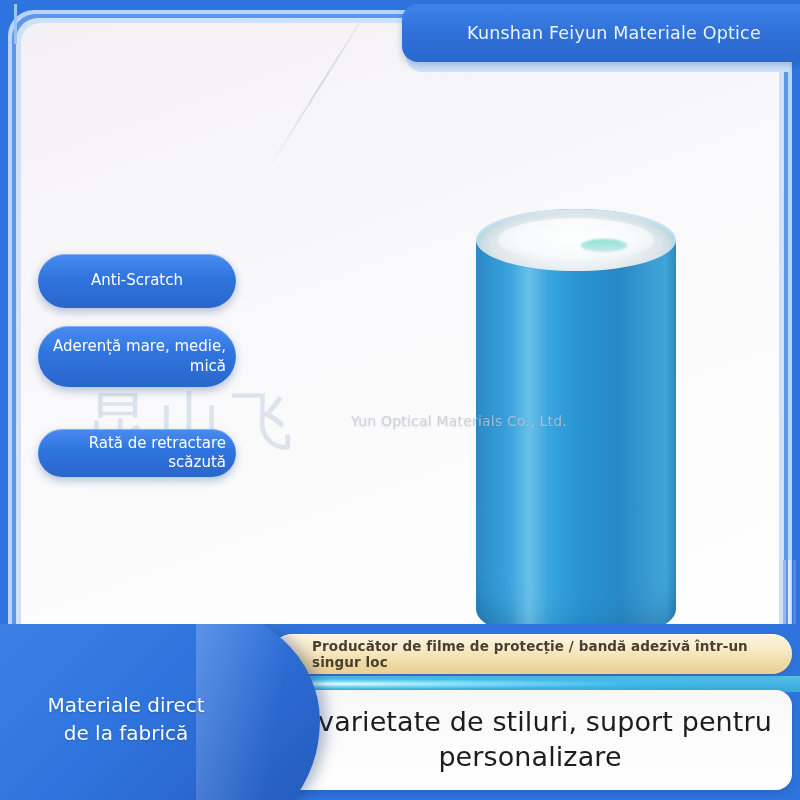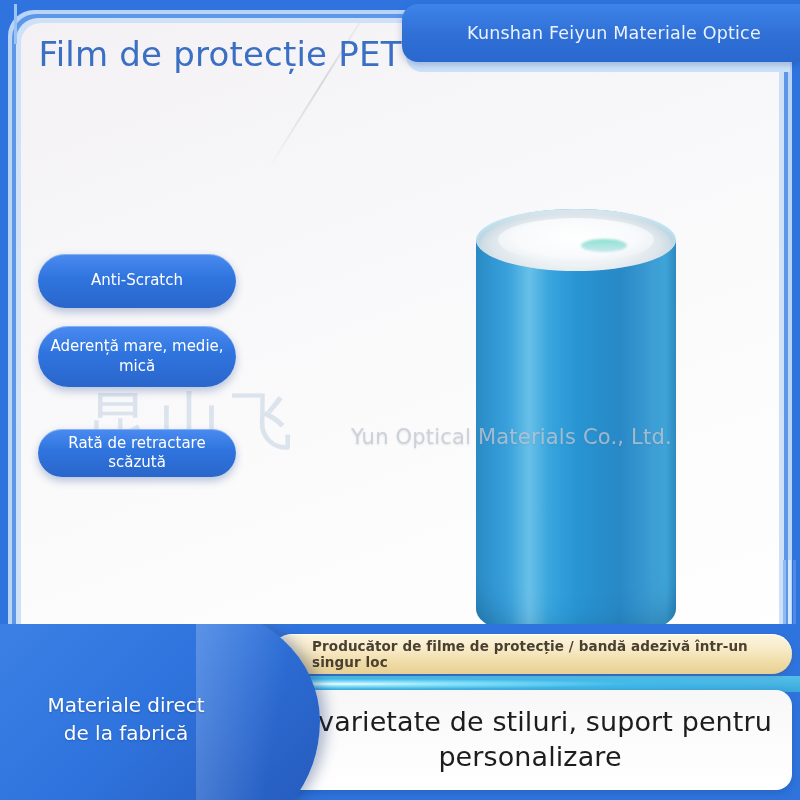--- a/index.html
+++ b/index.html
@@ -107,39 +107,38 @@
     color:rgba(150,175,205,.30);
     letter-spacing:10px;
     font-family:"DejaVu Sans",sans-serif;
     user-select:none;
     white-space:nowrap;
   }
   
   .wm-latin {
     position:absolute;
     left:330px; top:390px;
-    font-size:21px;
+    font-size:14px;
     color:rgba(224,231,240,.92);
     letter-spacing:.2px;
     text-shadow:0 1px 2px rgba(90,110,140,.18);
     white-space:nowrap;
-    margin-top:12px;
   }
   .wm-latin.dim { color:rgba(196,200,208,.75); }
 
   
   .pill {
     position:absolute;
     left:38px;
     width:198px;
     border-radius:40px;
     background:linear-gradient(180deg,#4a8bf0 0%,#2f74de 45%,#2a66cb 100%);
     color:#ffffff;
     display:flex; align-items:center; justify-content:center;
-    text-align:center;
+    text-align:right;
     font-size:15px; line-height:1.28;
     box-shadow:0 4px 8px rgba(30,70,140,.30), inset 0 1px 0 rgba(255,255,255,.33);
     padding:0 10px;
   }
   .pill-1 { top:254px; height:54px; }
   .pill-2 { top:326px; height:61px; }
   .pill-3 { top:406px; height:48px;margin-top:23px; }
 
   
   .roll-shadow {
@@ -335,21 +334,20 @@
 
     <div class="roll-shadow"></div>
     <div class="roll"></div>
     <div class="roll-top"></div>
     <div class="roll-core"></div>
     <div class="roll-rim-gloss"></div>
 
     <div class="wm-latin dim">Yun Optical Materials Co., Ltd.</div>
   </div>
 
-  <div class="title">Film de protecție PET</div>
 
   <div class="topbanner-shadow"></div>
   <div class="topbanner">
     <span>Kunshan Feiyun Materiale Optice</span>
   </div>
 
   <div class="pill pill-1">
     <span>Anti-Scratch</span>
   </div>
   <div class="pill pill-2">

